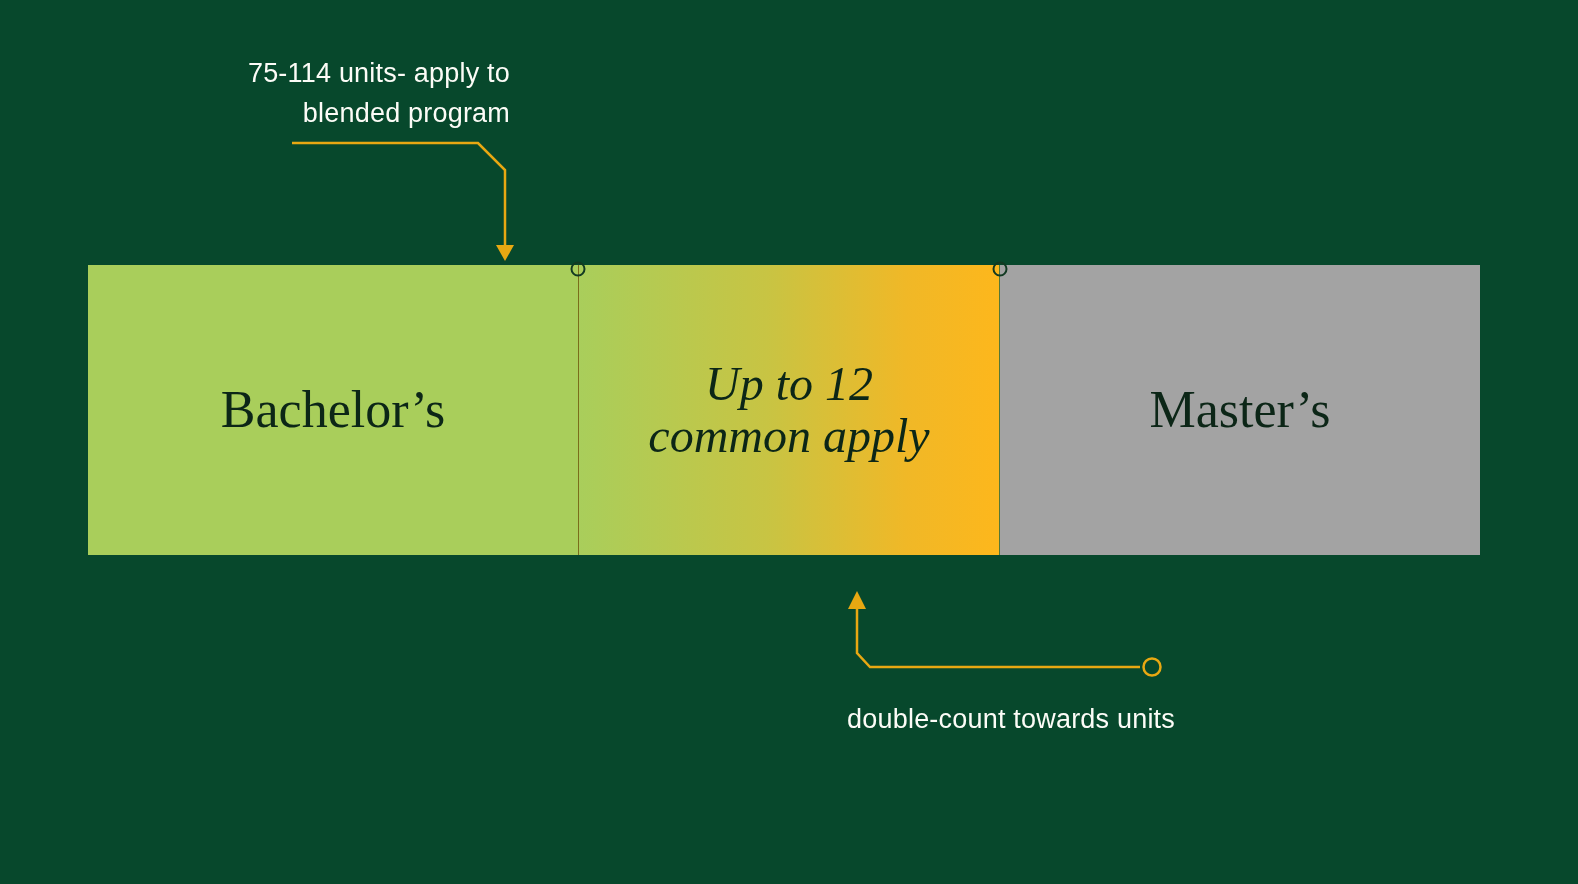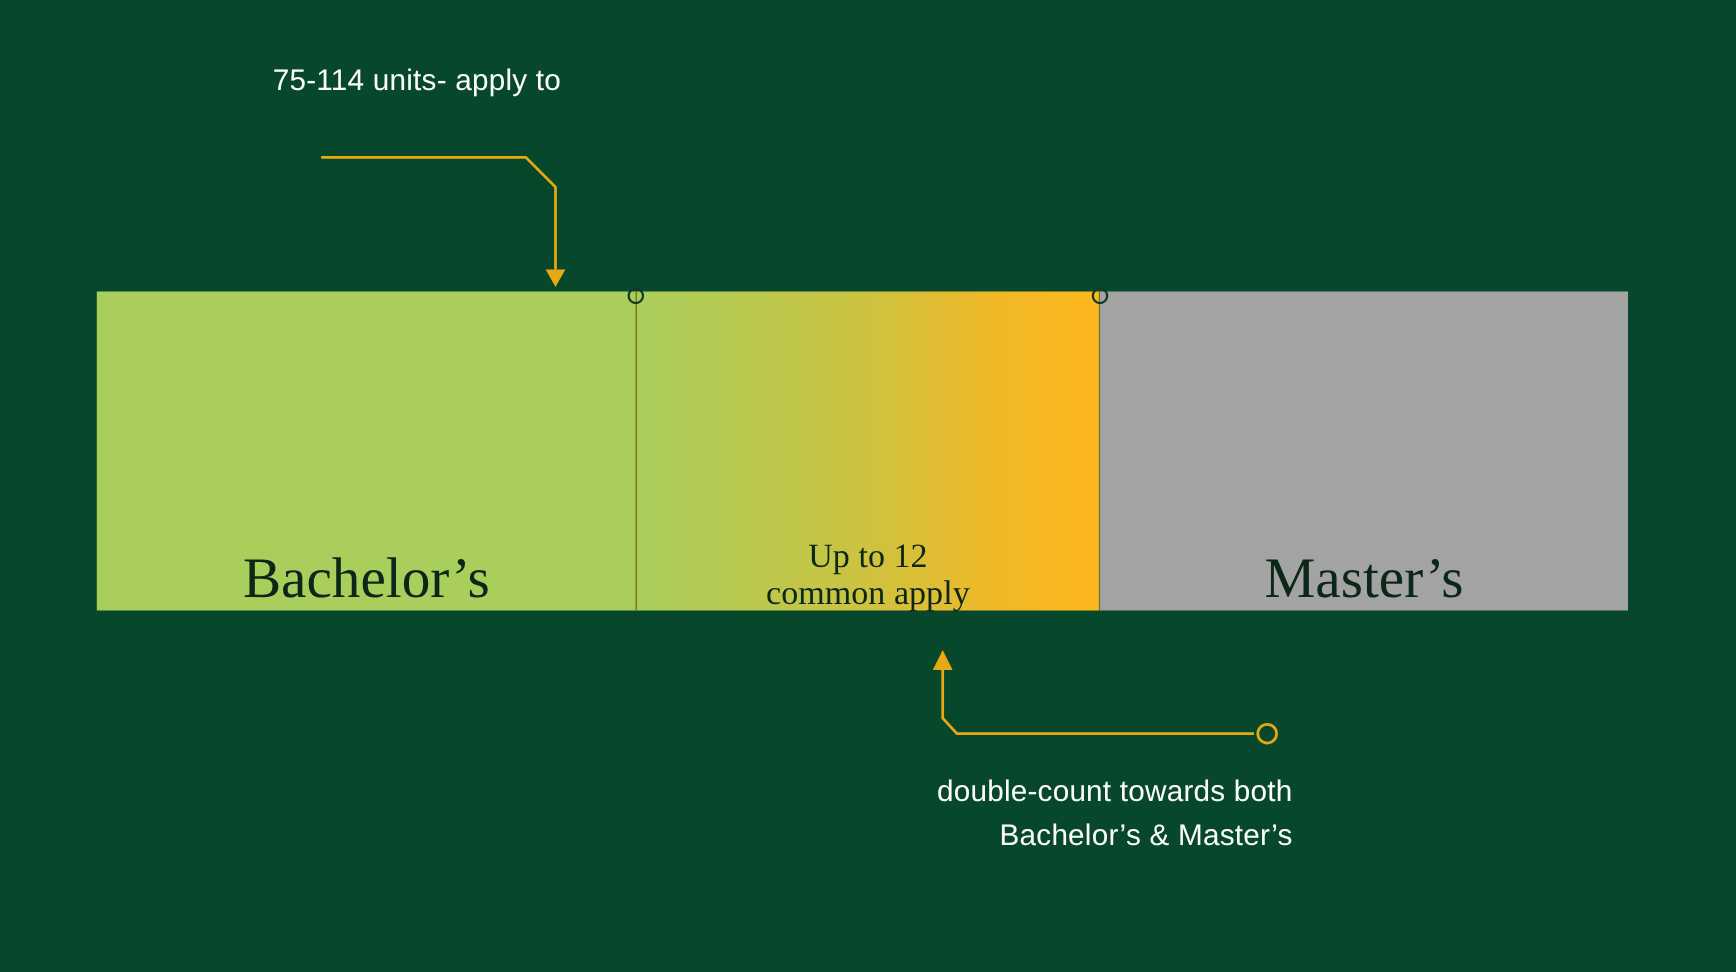--- a/index.html
+++ b/index.html
@@ -21,42 +21,42 @@
     position: absolute;
     left: 88px;
     top: 265px;
     width: 1392px;
     height: 290px;
     display: flex;
   }
   .bar-section {
     height: 100%;
     display: flex;
-    align-items: flex-end;
+    align-items: center;
     justify-content: center;
     box-sizing: border-box;
   }
   .bar-label {
     font-family: "Liberation Serif", "DejaVu Serif", serif;
     color: #0C2617;
     font-size: 52px;
     text-align: center;
     line-height: 1.08;
   }
   #section-bachelors {
     width: 490px;
     background: #A9CE5B;
   }
   #section-common {
     width: 422px;
     background: linear-gradient(90deg, #A9CE5B 0%, #C8C443 45%, #F0B827 78%, #FDB71C 100%);
     border-left: 1px solid rgba(15, 50, 28, 0.55);
     border-right: 1px solid rgba(15, 50, 28, 0.55);
   }
-  #section-common .bar-label { font-size: 31px; }
+  #section-common .bar-label { font-size: 48px; font-style: italic; }
   #section-masters {
     width: 480px;
     background: #a3a3a3;
   }
 
   
   .divider-ring {
     position: absolute;
     width: 11px;
     height: 11px;
@@ -106,20 +106,21 @@
     height: 105px;
   }
 </style>
 </head>
 <body>
 
 <div id="canvas">
 
   <div class="annotation" id="top-annotation">
     <div>75-114 units- apply to</div>
+    <div>blended program</div>
   </div>
 
   <svg id="top-connector" class="connector-svg" viewBox="0 0 240 140">
     <path d="M 7 10 H 193 L 220 37 V 112" fill="none" stroke="#E8A812" stroke-width="2.5"></path>
     <polygon points="220,128 211,112 229,112" fill="#E8A812"></polygon>
   </svg>
 
   <div id="units-bar">
 
     <div class="bar-section" id="section-bachelors">
@@ -141,17 +142,16 @@
     <div class="divider-ring" id="ring-right"></div>
   </div>
 
   <svg id="bottom-connector" class="connector-svg" viewBox="0 0 340 105">
     <polygon points="19,8 10,26 28,26" fill="#E8A812"></polygon>
     <path d="M 19 24 V 70 L 32 84 H 302" fill="none" stroke="#E8A812" stroke-width="2.5"></path>
     <circle cx="314" cy="84" r="8.5" fill="none" stroke="#E8A812" stroke-width="2.5"></circle>
   </svg>
 
   <div class="annotation" id="bottom-annotation">
-    <div>double-count towards both</div>
-    <div>Bachelor’s &amp; Master’s</div>
+    <div>double-count towards units</div>
   </div>
 
 </div>
 
 </body></html>

